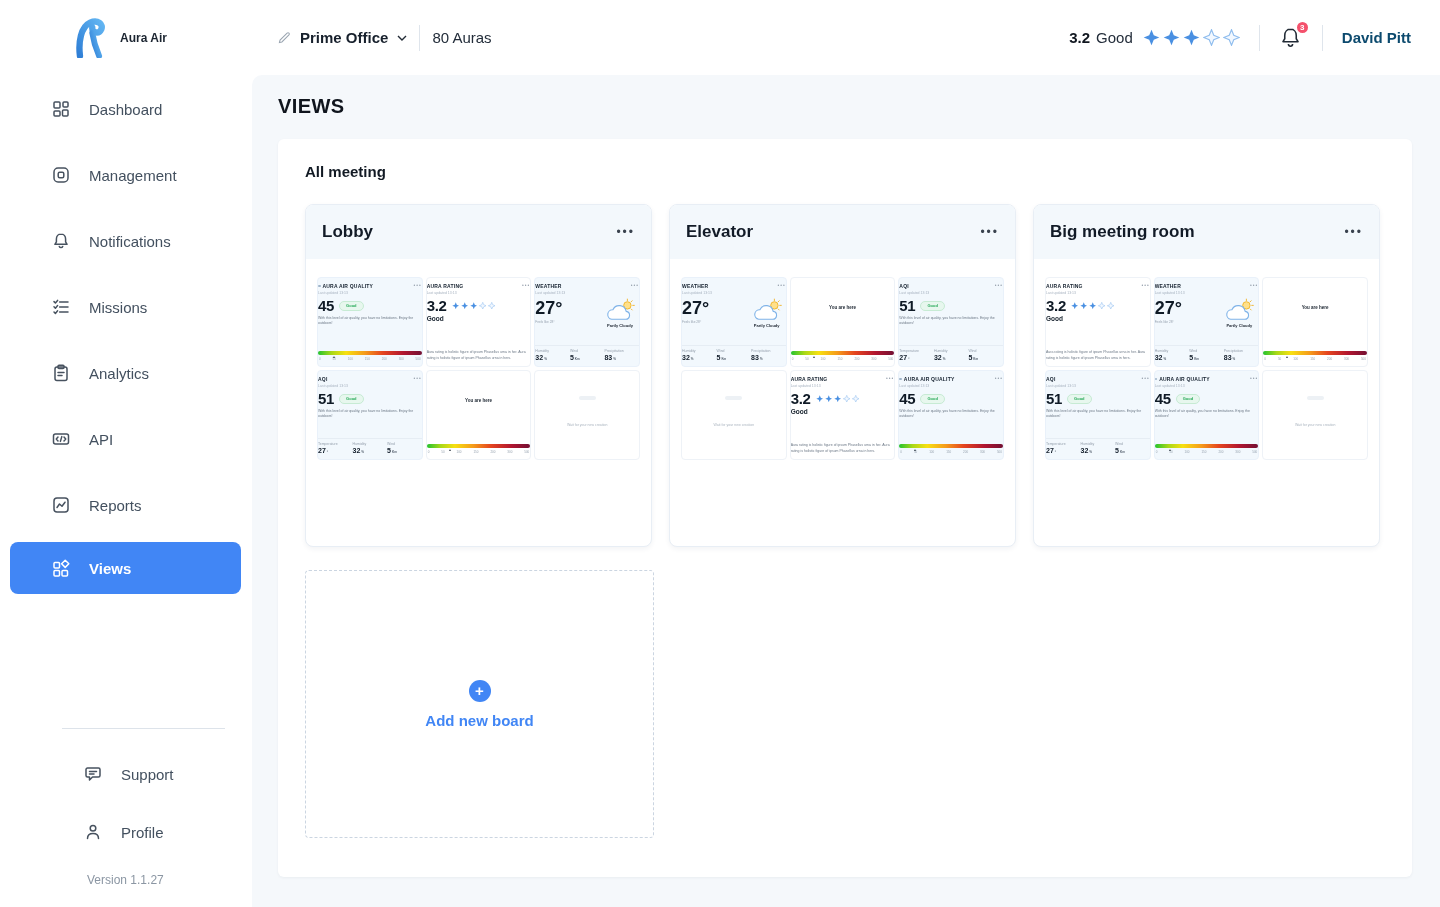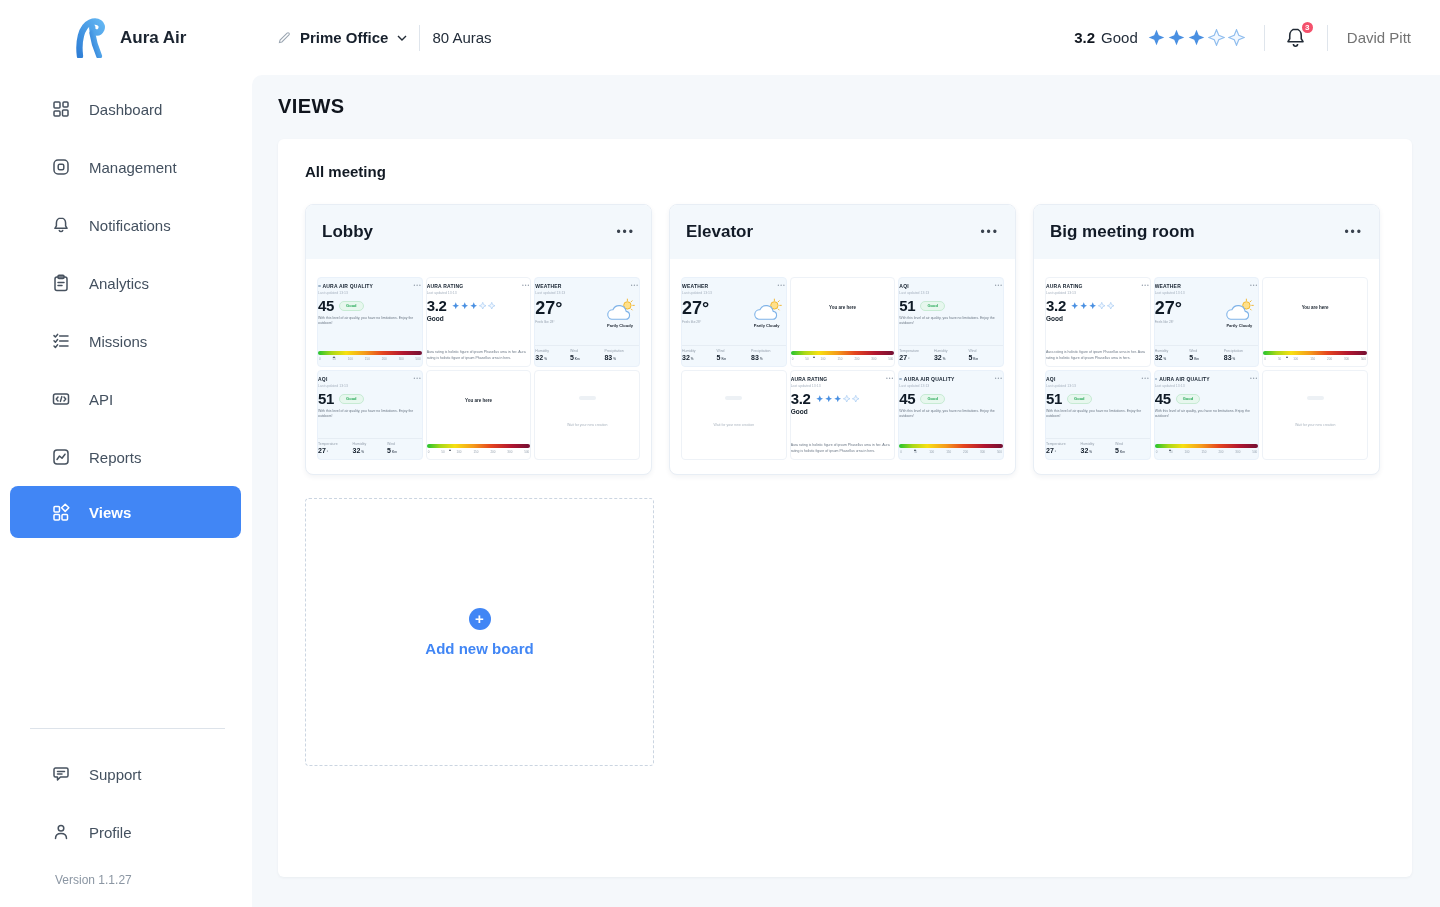--- a/index.html
+++ b/index.html
@@ -2,29 +2,29 @@
 <html><head>
 <meta charset="utf-8">
 <style>
   * { box-sizing: border-box; margin: 0; padding: 0; }
   html,body { width:1440px; height:907px; overflow:hidden; }
   body { font-family:"Liberation Sans", sans-serif; background:#fff; display:flex; color:#1b2531; }
 
   
   .sidebar { width:252px; flex:none; background:#fff; display:flex; flex-direction:column; }
   .logo-row { height:75px; display:flex; align-items:center; padding-left:74px; gap:12px; flex:none; }
-  .logo-row .brand { font-size:17px; font-weight:600; color:#1b2430; }
-  .nav { display:flex; flex-direction:column; padding-top:5px; }
+  .logo-row .brand { font-size:12px; font-weight:600; color:#1b2430; }
+  .nav { display:flex; flex-direction:column; padding-top:5px;gap:8px; }
   .nav-item { height:58px; display:flex; align-items:center; padding-left:51px; gap:18px;
               font-size:15px; font-weight:500; color:#43505f; cursor:pointer; }
   .nav-item svg { width:20px; height:20px; flex:none; stroke:#47525f; fill:none; stroke-width:1.5; stroke-linecap:round; stroke-linejoin:round; }
   .nav-item.active { background:#4186f5; color:#fff; font-weight:700; border-radius:8px;
                      margin:0 11px 0 10px; padding-left:41px; height:52px; }
   .nav-item.active svg { stroke:#fff; }
-  .sidebar-bottom { margin-top:auto; display:flex; flex-direction:column; }
+  .sidebar-bottom { margin-top:auto; display:flex; flex-direction:column;padding-left:32px; }
   .side-divider { height:1px; background:#dde3ea; margin:0 27px 16px 30px; }
   .version { font-size:12px; color:#8b96a3; margin:12px 0 20px 55px; }
 
   
   .main-col { flex:1; display:flex; flex-direction:column; min-width:0; }
   .topbar { height:75px; flex:none; background:#fff; display:flex; align-items:center; padding:0 29px 0 26px;justify-content:center; }
   .loc-group { display:flex; align-items:center; gap:9px; cursor:pointer; }
   .loc-name { font-size:15px; font-weight:700; color:#17202c; }
   .vdiv { width:1px; height:26px; background:#dfe5ec; }
   .auras { font-size:15px; color:#232d3a; margin-left:12px; }
@@ -34,31 +34,31 @@
   .rating-value { font-size:15px; font-weight:800; color:#10161f; }
   .rating-label { font-size:15px; color:#232d3a; margin-right:4px; }
   .stars { display:flex; gap:3px; align-items:center; }
   .star { width:17px; height:17px; display:block; }
   .star.filled polygon { fill:#4a90e2; }
   .star.empty polygon { fill:#f2f8ff; stroke:#8fbdee; stroke-width:1.6; }
   .bell-wrap { position:relative; cursor:pointer; width:24px; height:24px; }
   .badge { position:absolute; top:-6px; right:-7px; min-width:15px; height:15px; padding:0 3px;
            border-radius:8px; background:#f4516c; color:#fff; font-size:8px; font-weight:700;
            display:flex; align-items:center; justify-content:center; border:2px solid #fff; }
-  .user-name { font-size:15px; color:#737373; cursor:pointer; }
+  .user-name { font-size:15px; color:#0c4a6e; cursor:pointer;font-weight:bold; }
 
   
   .content { flex:1; background:#f5f8fb; border-top-left-radius:10px; padding:20px 28px 0 26px; overflow:hidden; }
   .page-title { font-size:20px; font-weight:800; color:#10151d; letter-spacing:.4px; margin-bottom:21px; }
   .boards-panel { background:#fff; border-radius:6px; padding:24px 27px; height:738px;
                   box-shadow:0 1px 3px rgba(25,39,62,.05); }
   .section-title { font-size:15px; font-weight:700; color:#121a24; margin-bottom:24px; }
   .boards-row { display:flex; gap:17px; }
 
-  .board-card { width:347px; height:271px; background:#fff; border:1px solid #e8eef5; border-radius:8px;
+  .board-card { width:347px; height:343px; background:#fff; border:1px solid #e8eef5; border-radius:8px;
                 box-shadow:0 2px 5px rgba(30,50,90,.06); overflow:hidden; flex:none; cursor:pointer; }
   .board-head { height:54px; background:#f3f8fc; display:flex; align-items:center; justify-content:space-between; padding:0 16px; }
   .board-title { font-size:17px; font-weight:800; color:#121b27; }
   .board-menu { font-size:12px; letter-spacing:2px; color:#39424e; line-height:8px; cursor:pointer; }
   .board-body { padding:18px 11px 14px; display:grid; grid-template-columns:repeat(3,1fr); grid-auto-rows:90px; gap:3px; }
 
   
   .mw { border-radius:4px; padding:5px 0; background:#fff; border:1px solid #eef2f7;
         display:flex; flex-direction:column; overflow:hidden; position:relative; }
   .mw-blue { background:#f2f8fd; border-color:#e9f1fa; }
@@ -139,37 +139,37 @@
     </div>
     <div class="nav-item">
       <svg viewBox="0 0 20 20">
         <path d="M10 3 C7.2 3 5.4 5.2 5.4 8.1 v2.8 L3.9 13.3 h12.2 L14.6 10.9 V8.1 C14.6 5.2 12.8 3 10 3 Z"></path>
         <path d="M8.3 15.4 a1.8 1.8 0 0 0 3.4 0"></path>
       </svg>
       <span>Notifications</span>
     </div>
     <div class="nav-item">
       <svg viewBox="0 0 20 20">
-        <rect x="4" y="4" width="12" height="13.5" rx="2"></rect>
-          <rect x="7" y="2.2" width="6" height="3.2" rx="1"></rect>
-        <line x1="7" y1="9.5" x2="13" y2="9.5"></line>
-          <line x1="7" y1="12.5" x2="11" y2="12.5"></line>
-      </svg>
-      <span>Analytics</span>
-    </div>
-    <div class="nav-item">
-      <svg viewBox="0 0 20 20">
         <polyline points="3,4.6 4.4,6 6.6,3.4"></polyline>
           <line x1="8.6" y1="5" x2="17" y2="5"></line>
         <polyline points="3,9.8 4.4,11.2 6.6,8.6"></polyline>
           <line x1="8.6" y1="10" x2="17" y2="10"></line>
         <polyline points="3,15 4.4,16.4 6.6,13.8"></polyline>
           <line x1="8.6" y1="15" x2="17" y2="15"></line>
       </svg>
       <span>Missions</span>
+    </div>
+    <div class="nav-item">
+      <svg viewBox="0 0 20 20">
+        <rect x="4" y="4" width="12" height="13.5" rx="2"></rect>
+          <rect x="7" y="2.2" width="6" height="3.2" rx="1"></rect>
+        <line x1="7" y1="9.5" x2="13" y2="9.5"></line>
+          <line x1="7" y1="12.5" x2="11" y2="12.5"></line>
+      </svg>
+      <span>Analytics</span>
     </div>
     <div class="nav-item">
       <svg viewBox="0 0 20 20">
         <rect x="2.5" y="5" width="15" height="10" rx="2"></rect>
         <polyline points="7,8 5.3,10 7,12"></polyline>
           <polyline points="13,8 14.7,10 13,12"></polyline>
           <line x1="10.8" y1="7.6" x2="9.4" y2="12.4"></line>
       </svg>
       <span>API</span>
     </div>

